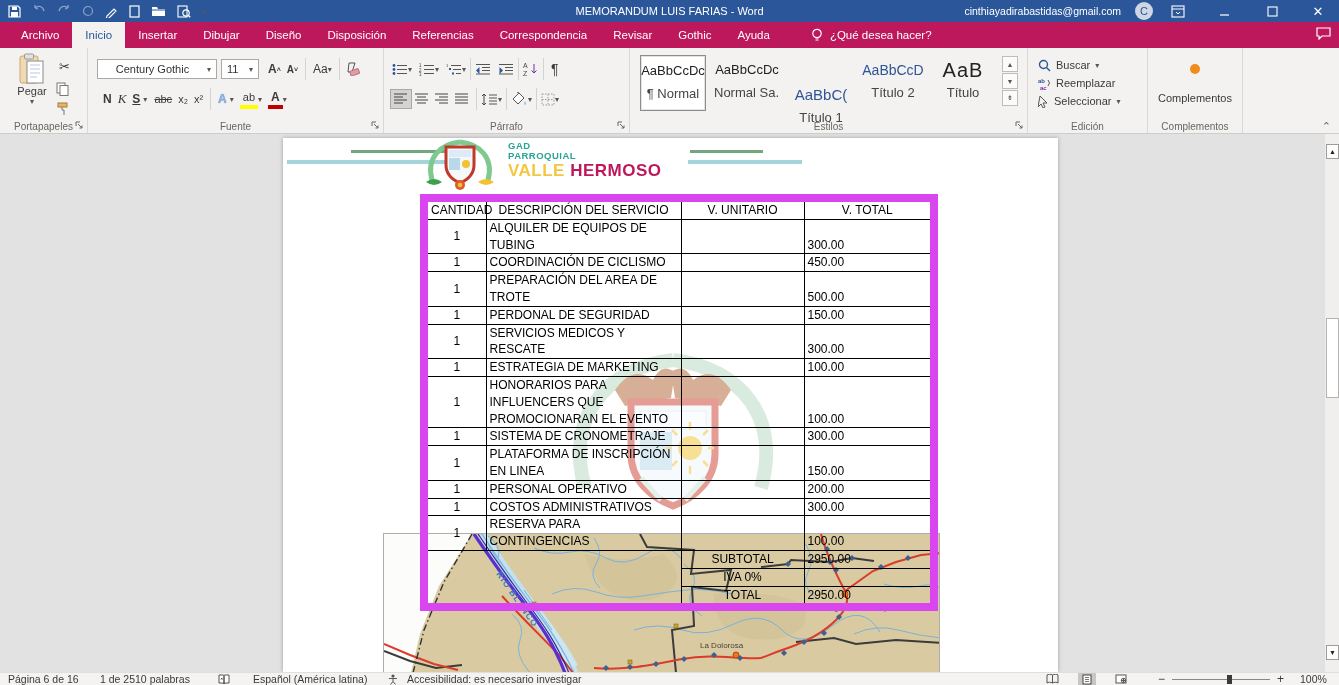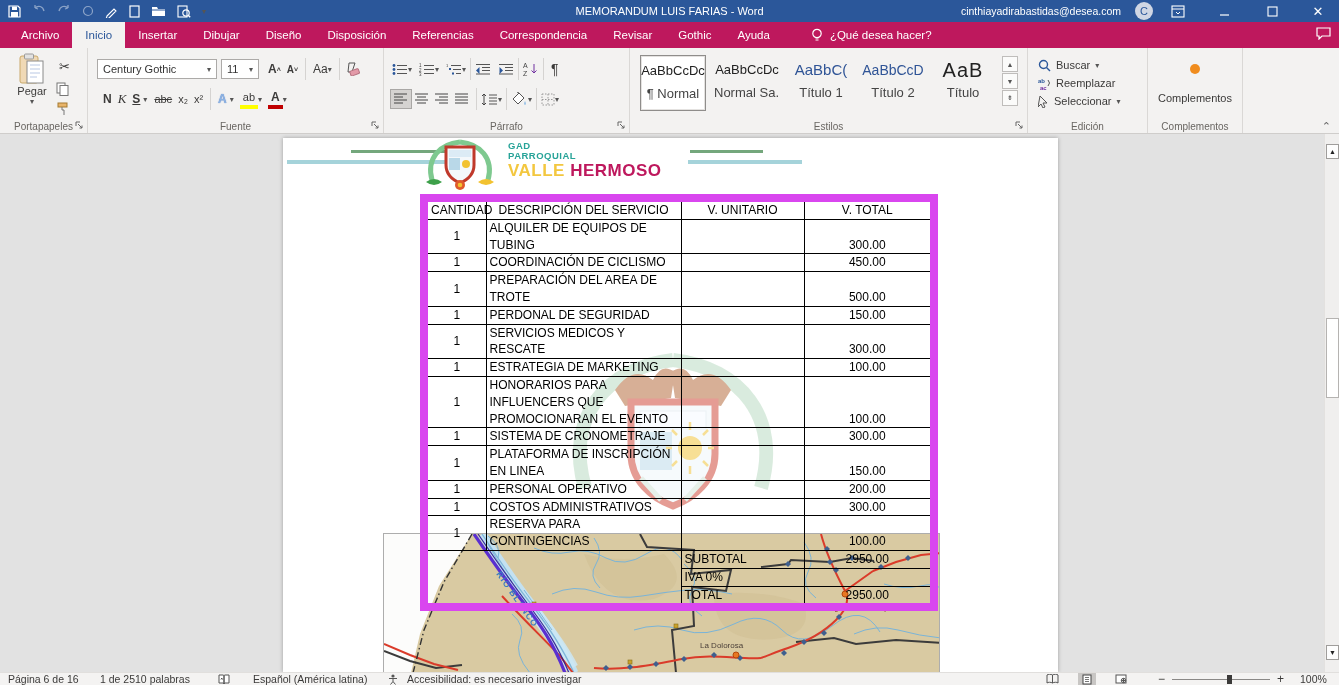--- a/index.html
+++ b/index.html
@@ -65,22 +65,22 @@
   .lt-small { font-size:9.5px; font-weight:bold; color:#27a398; letter-spacing:.5px; }
   .lt-big { font-size:17px; font-weight:bold; margin-top:2px; letter-spacing:.5px; }
   .lt-big .y { color:#f3c73f; } .lt-big .g { color:#be185d; }
 
   .svc-table { position:absolute; left:137px; top:56px; width:510px; border-collapse:collapse; border:8px solid #d946ef;
                table-layout:fixed; font-size:12px; color:#000; z-index:2; background:transparent; }
   .svc-table th, .svc-table td { border:1px solid #000; padding:0 3px; line-height:1.4; font-weight:normal; height:15px; }
   .svc-table th { text-align:center; }
   .c-qty { text-align:center; }
   .c-desc { text-align:left; }
-  .c-total { text-align:center; vertical-align:bottom; }
-  .c-sumlabel { }
+  .c-total { vertical-align:bottom; }
+  .c-sumlabel { text-align:center; }
   .merged { border:1px solid #000; }
 
   .watermark { position:absolute; left:262px; top:200px; z-index:1; opacity:.5; }
 
   .doc-heading { position:absolute; left:95px; top:363px; font-size:13.5px; font-weight:bold; color:#000; }
 
   .mapwrap { position:absolute; left:100px; top:395px; width:557px; height:139px; border:1px solid #adadad; border-bottom:none; overflow:hidden; }
 
   
   .vscroll { position:absolute; top:134px; right:0; width:15px; bottom:13px; background:#f0efee; border-left:1px solid #e3e1df; }
@@ -140,21 +140,21 @@
     <span>
         <svg width="14" height="13" viewBox="0 0 14 13">
           <rect x="1" y="1" width="9" height="11" fill="none" stroke="#fff" stroke-width="1.1"></rect>
           <circle cx="9" cy="8" r="3.2" fill="none" stroke="#fff" stroke-width="1.2"></circle>
           <path d="M11.2,10.2 l2,2" stroke="#fff" stroke-width="1.4"></path>
         </svg>
       </span>
     <span class="caret">▾</span>
   </div>
   <div class="tb-title">MEMORANDUM LUIS FARIAS - Word</div>
-  <div class="tb-account">cinthiayadirabastidas@desea.com</div>
+  <div class="tb-account">cinthiayadirabastidas@gmail.com</div>
   <div class="tb-avatar">C</div>
   <div class="tb-ctrl" style="right:146px;width:30px;">
       <svg width="14" height="13" viewBox="0 0 14 13">
         <rect x="1" y="1" width="12" height="11" fill="none" stroke="#fff" stroke-width="1.1"></rect>
         <path d="M1,4 h12 M5,7 l2,2 2,-2" stroke="#fff" fill="none"></path>
       </svg>
     </div>
   <div class="tb-ctrl" style="right:100px;width:30px;">
       <svg width="11" height="11" viewBox="0 0 11 11">
         <path d="M1,9 h9" stroke="#fff" stroke-width="1.2"></path>
@@ -230,21 +230,21 @@
     <span class="launcher">
         <svg width="9" height="9" viewBox="0 0 9 9">
           <path d="M1,1 h4 M1,1 v4 M3,3 l4,4 M7,4.5 v2.5 h-2.5" stroke="#666" fill="none"></path>
         </svg>
       </span>
   </div>
 
   <div class="grp" style="left:88px;width:296px;">
     <div class="row1" style="padding-left:9px;">
       <div class="combo" style="width:120px;">
-          <span style="flex:1;">Century Gothic</span>
+          <span style="flex:1;text-align:center;">Century Gothic</span>
           <span class="caret">▾</span>
         </div>
       <div class="combo" style="width:38px;margin-left:4px;">
           <span style="flex:1;">11</span>
           <span class="caret">▾</span>
         </div>
       <span class="rbtn" style="margin-left:6px;font-weight:bold;">A<sup style="font-size:7px;">˄</sup></span>
       <span class="rbtn" style="font-weight:bold;font-size:10px;">A<sup style="font-size:7px;">˅</sup></span>
       <span class="vsep"></span>
       <span class="rbtn">Aa <span class="caret">▾</span></span>
@@ -390,21 +390,21 @@
 
   <div class="grp" style="left:630px;width:398px;">
     <div class="stylecard selected" style="left:10px;">
         <div class="sample">AaBbCcDc</div>
         <div class="sname">¶ Normal</div>
       </div>
     <div class="stylecard" style="left:84px;">
         <div class="sample">AaBbCcDc</div>
         <div class="sname">Normal Sa...</div>
       </div>
-    <div class="stylecard blue" style="left:158px;">
+    <div class="stylecard blue" style="left:158px;margin-top:25px;">
         <div class="sample" style="font-size:15px;">AaBbC(</div>
         <div class="sname">Título 1</div>
       </div>
     <div class="stylecard blue" style="left:230px;">
         <div class="sample" style="font-size:14px;">AaBbCcD</div>
         <div class="sname">Título 2</div>
       </div>
     <div class="stylecard big" style="left:300px;">
         <div class="sample">AaB</div>
         <div class="sname">Título</div>

